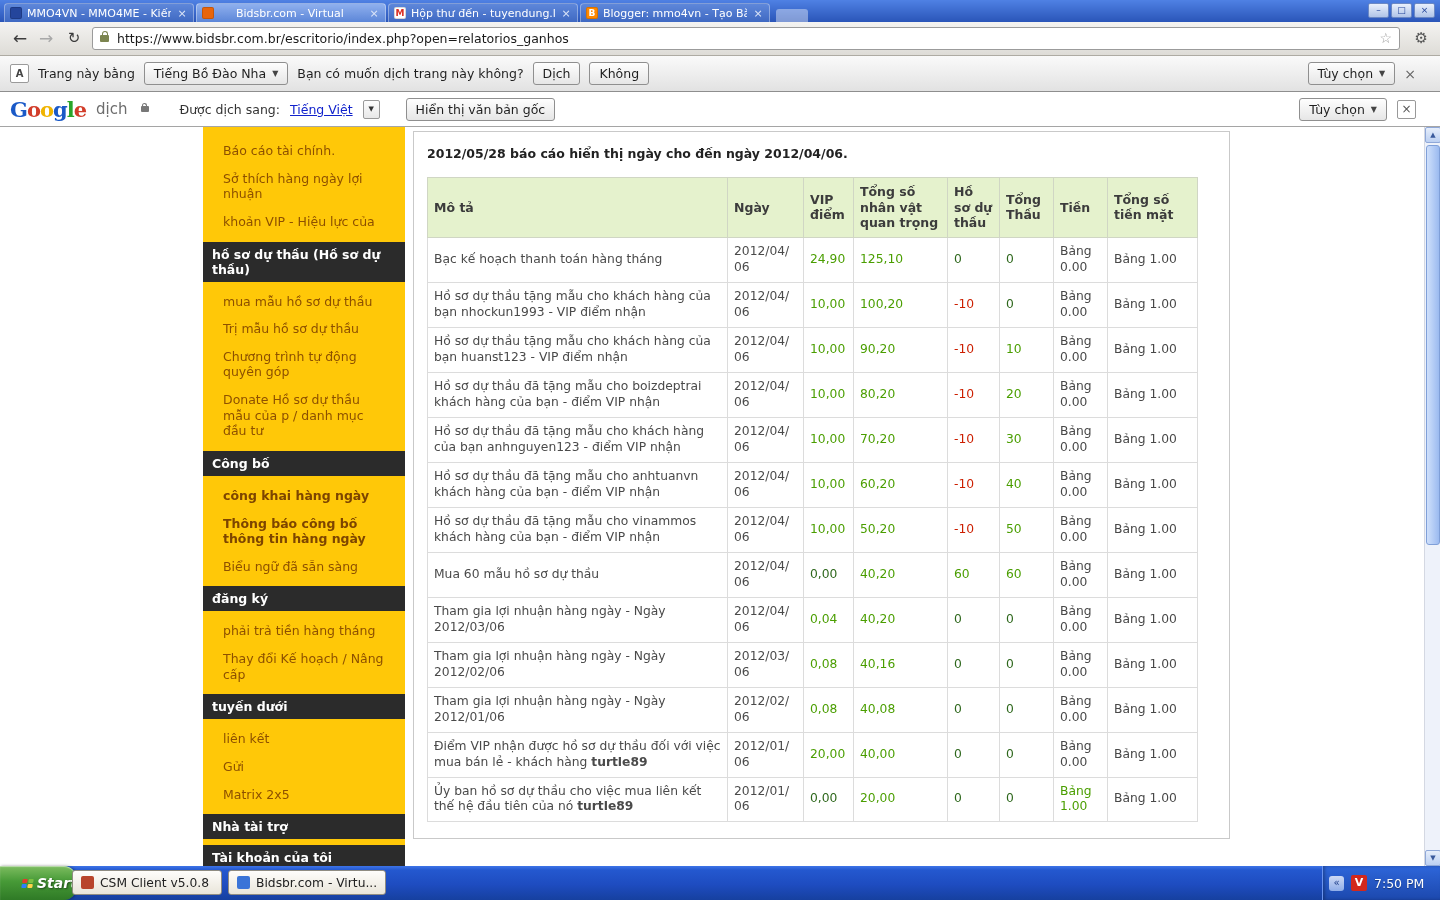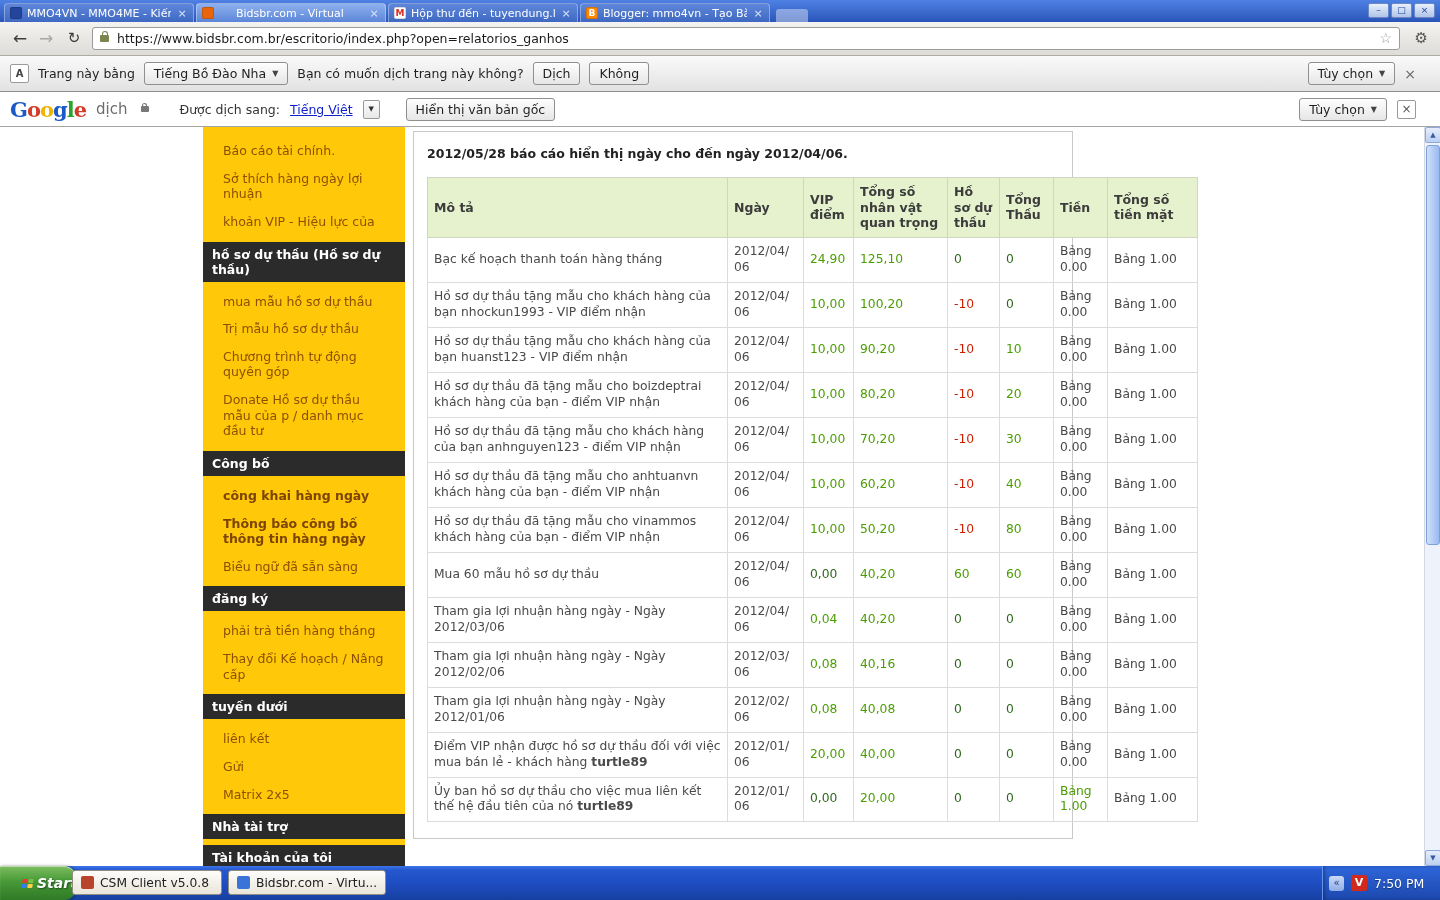--- a/index.html
+++ b/index.html
@@ -67,21 +67,21 @@
   
   .content{position:absolute;top:127px;left:0;right:0;bottom:34px;background:#fff;overflow:hidden;}
   .sidebar{position:absolute;left:203px;top:0;width:202px;bottom:0;background:#ffc808;
            padding-top:10px;box-sizing:border-box;overflow:hidden;}
   .side-link{padding:6px 20px;font-size:12.5px;color:#8d5000;line-height:1.25;}
   .side-link.bold{font-weight:bold;color:#7d4500;}
   .side-header{background:#2b2b2b;color:#fff;font-weight:bold;font-size:12.5px;
                padding:5px 9px;margin:6px 0;}
   .side-header.gap{}
   .main{position:absolute;left:405px;top:0;right:16px;bottom:0;}
-  .panel{margin:4px 0 0 8px;width:660px;border:1px solid #c9c9c9;background:#fff;
+  .panel{margin:4px 0 0 8px;width:817px;border:1px solid #c9c9c9;background:#fff;
          padding:12px 13px 16px;box-sizing:border-box;}
   .rtitle{font-size:12.5px;font-weight:bold;color:#222;margin:2px 0 16px;}
   table.report{border-collapse:collapse;width:770px;table-layout:fixed;}
   table.report th{background:#e5f2cd;color:#3c3c3c;font-size:12.5px;font-weight:bold;text-align:left;
      padding:6px;border:1px solid #d0d6c4;vertical-align:middle;line-height:1.25;overflow:hidden;}
   table.report td{border:1px solid #dcdcdc;font-size:12.3px;padding:6px;vertical-align:middle;
      line-height:1.3;overflow-wrap:break-word;}
   .c-desc{color:#4a4a4a;} .c-date{color:#4a4a4a;}
   .v-green{color:#4a9e00;} .v-zero{color:#2c661a;} .v-red{color:#cc1f00;} .v-plain{color:#474747;}
   
@@ -309,21 +309,21 @@
               <td class="c-num v-green">40</td>
               <td class="c-num v-plain">Bảng 0.00</td>
               <td class="c-num v-plain">Bảng 1.00</td>
             </tr>
             <tr>
               <td class="c-desc">Hồ sơ dự thầu đã tặng mẫu cho vinammos khách hàng của bạn - điểm VIP nhận</td>
               <td class="c-date">2012/04/06</td>
               <td class="c-num v-green">10,00</td>
               <td class="c-num v-green">50,20</td>
               <td class="c-num v-red">-10</td>
-              <td class="c-num v-green">80</td>
+              <td class="c-num v-green">50</td>
               <td class="c-num v-plain">Bảng 0.00</td>
               <td class="c-num v-plain">Bảng 1.00</td>
             </tr>
             <tr>
               <td class="c-desc">Mua 60 mẫu hồ sơ dự thầu</td>
               <td class="c-date">2012/04/06</td>
               <td class="c-num v-zero">0,00</td>
               <td class="c-num v-green">40,20</td>
               <td class="c-num v-green">60</td>
               <td class="c-num v-green">60</td>

